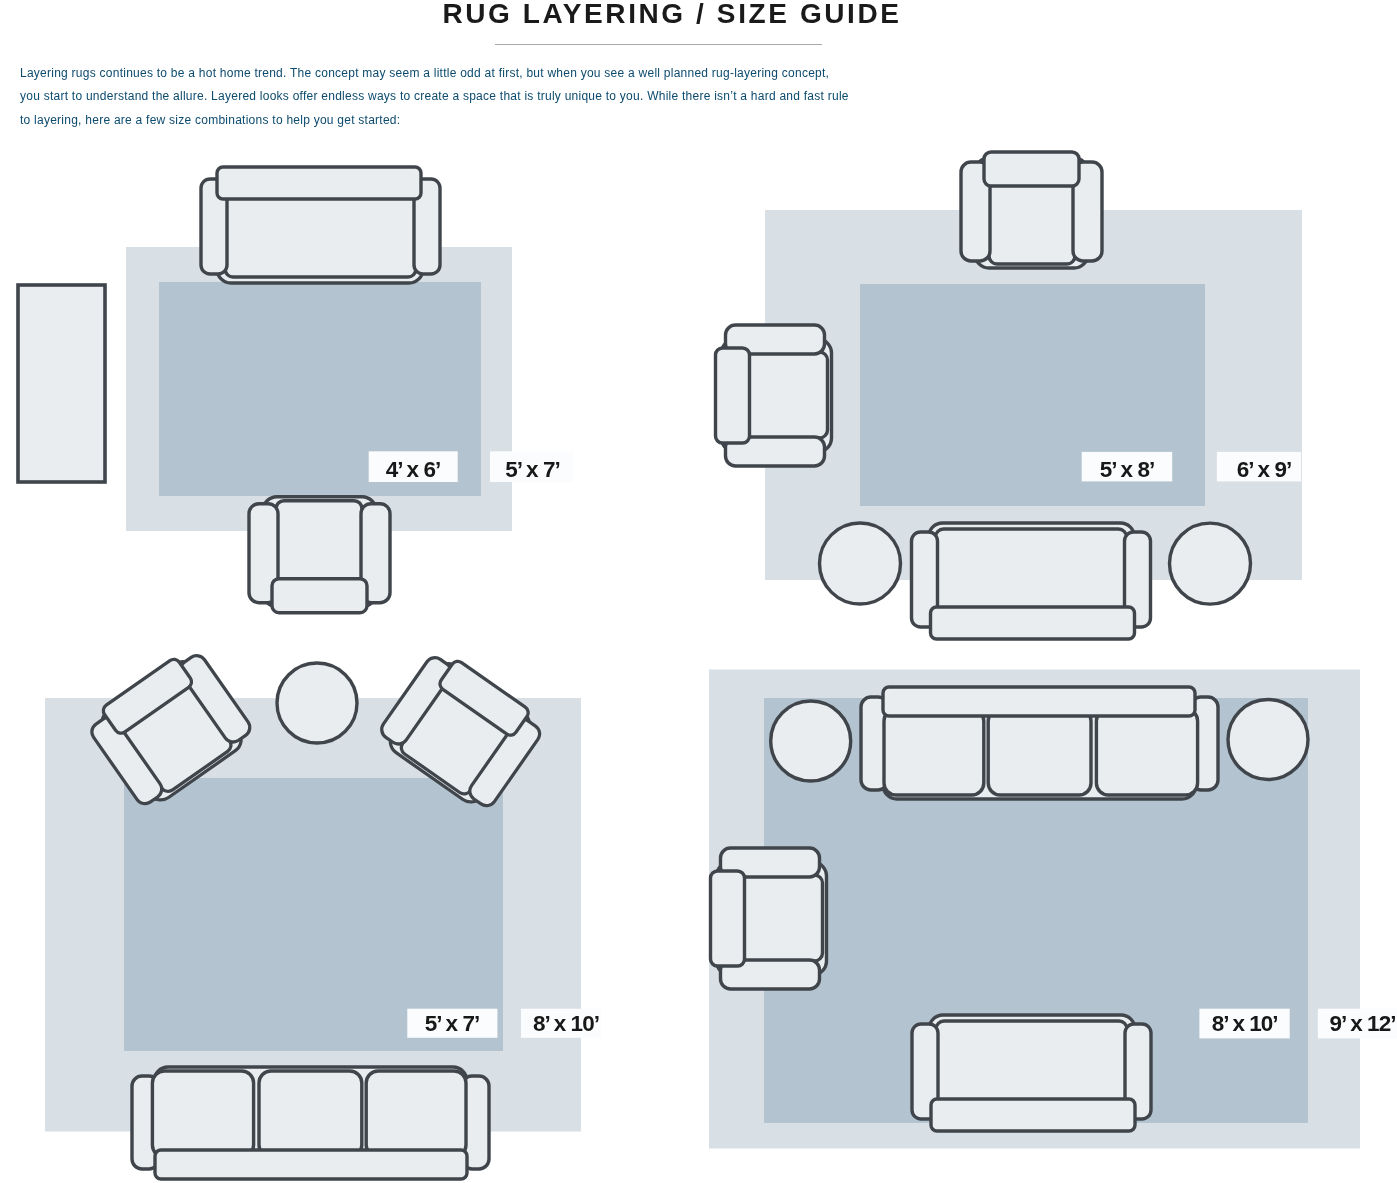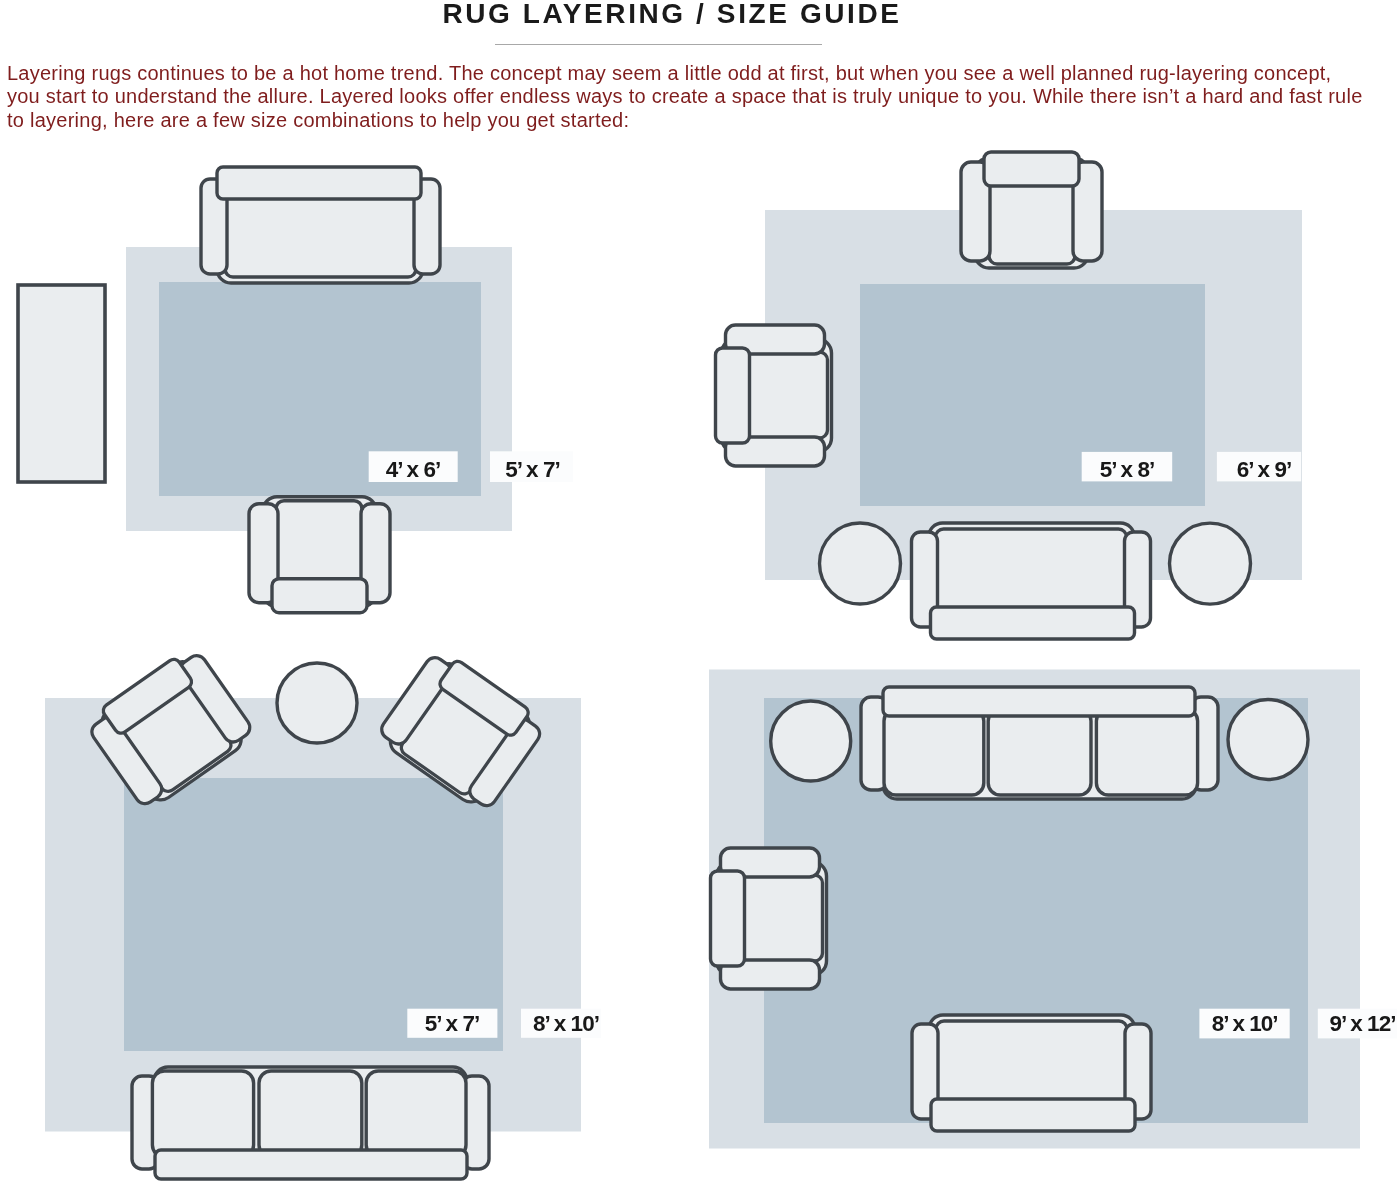--- a/index.html
+++ b/index.html
@@ -1,19 +1,19 @@
 <!DOCTYPE html>
 <html><head>
 <meta charset="utf-8">
 <style>
 html,body{margin:0;padding:0;background:#ffffff;}
 body{width:1397px;height:1183px;position:relative;overflow:hidden;font-family:"Liberation Sans",sans-serif;}
 .title{position:absolute;left:0;top:0;width:1344px;text-align:center;font-size:28px;font-weight:bold;color:#1a1a1a;letter-spacing:2.6px;margin-top:-2px;}
 .rule{position:absolute;left:495px;top:44px;width:327px;height:1px;background:#a8a8a8;}
-.para{position:absolute;left:7px;top:61.5px;font-size:20px;line-height:23.7px;color:#7f1d1d;letter-spacing:0.25px;white-space:nowrap;}
+.para{position:absolute;left:20px;top:61.5px;font-size:12px;line-height:23.7px;color:#0c4a6e;letter-spacing:0.25px;white-space:nowrap;}
 svg text{font-family:"Liberation Sans",sans-serif;font-weight:bold;fill:#181818;}
 </style>
 </head>
 <body>
 <div class="title">RUG LAYERING / SIZE GUIDE</div>
 <div class="rule"></div>
 <div class="para">Layering rugs continues to be a hot home trend. The concept may seem a little odd at first, but when you see a well planned rug-layering concept,<br>you start to understand the allure. Layered looks offer endless ways to create a space that is truly unique to you. While there isn’t a hard and fast rule<br>to layering, here are a few size combinations to help you get started:</div>
 <svg width="1397" height="1183" viewBox="0 0 1397 1183" style="position:absolute;left:0;top:0;">
 <defs>
 <g id="sofa2">

